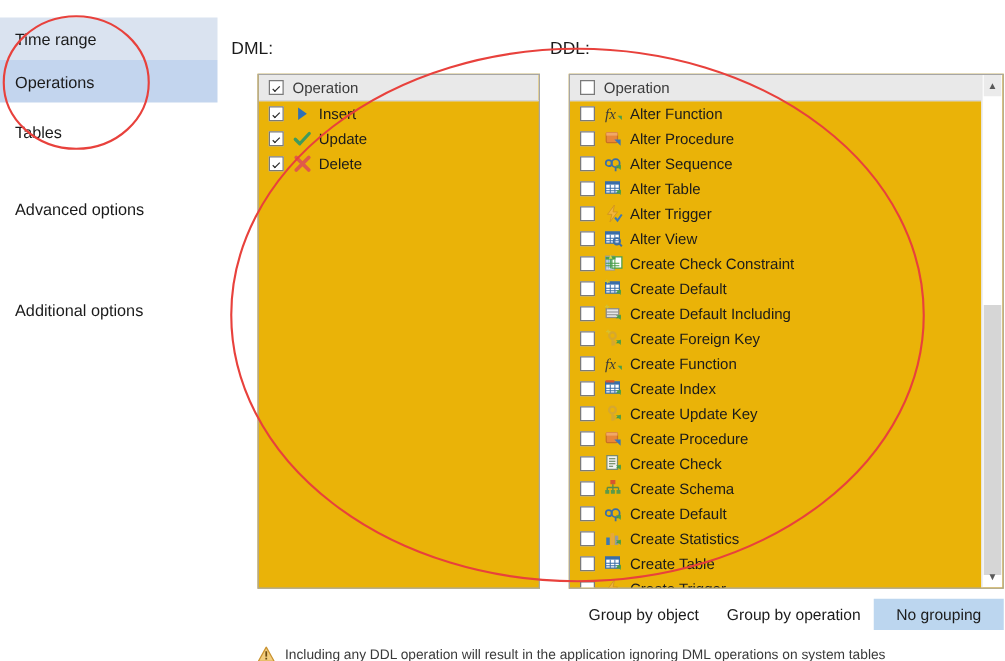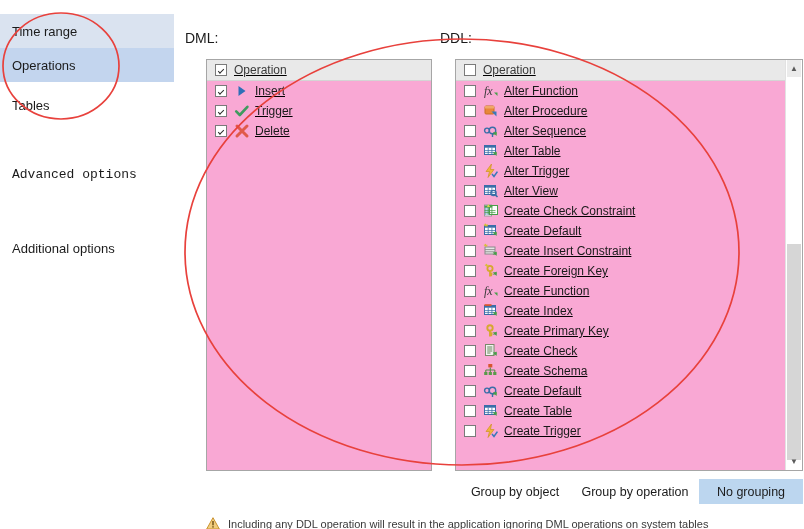--- a/index.html
+++ b/index.html
@@ -27,24 +27,23 @@
     font-size: 13px; color: #1b1b1b;
   }
 
   
   .col-label {
     position: absolute; font-size: 14px; color: #1b1b1b;
   }
 
   
   .listbox {
-    position: absolute; background: #f9a8d4;
+    position: absolute; background: #eab308;
     border: 1px solid #a6a6a6;
     overflow: hidden;
-    text-decoration: underline;
   }
   .lb-header {
     height: 21px; background: #e9e9e9;
     border-bottom: 1px solid #d4d4d4;
     display: flex; align-items: center;
     padding-left: 8px;
     font-size: 12px; color: #3a3a3a;
   }
   .rows { position: relative; }
   .row {
@@ -127,21 +126,21 @@
   <div id="sidebar">
     <div class="nav-item lite" style="top:14px;">
       <span>Time range</span>
     </div>
     <div class="nav-item sel" style="top:48px;">
       <span>Operations</span>
     </div>
     <div class="nav-item" style="top:88px;">
       <span>Tables</span>
     </div>
-    <div class="opt-link" style="top:167px;font-family:Liberation Mono, monospace;">
+    <div class="opt-link" style="top:160px;">
       <span>Advanced options</span>
     </div>
     <div class="opt-link" style="top:193px;margin-top:48px;">
       <span>Additional options</span>
     </div>
   </div>
 
   <div class="col-label" style="left:185px; top:30px;">DML:</div>
 
   <div class="listbox" style="left:206px; top:59px; width:226px; height:412px;">
@@ -159,21 +158,21 @@
           </span>
           <span>Insert</span>
         </div>
         <div class="row">
           <span class="cbx on"></span>
           <span class="ico">
             <svg width="16" height="16" viewBox="0 0 16 16">
               <path d="M2.2 8.4 L5.8 12 L13.4 3.8" stroke="#3f9a5e" stroke-width="2.6" fill="none" stroke-linecap="round" stroke-linejoin="round"></path>
             </svg>
           </span>
-          <span>Trigger</span>
+          <span>Update</span>
         </div>
         <div class="row">
           <span class="cbx on"></span>
           <span class="ico">
             <svg width="16" height="16" viewBox="0 0 16 16">
               <path d="M3 3 L13 13 M13 3 L3 13" stroke="#e05a4a" stroke-width="3" stroke-linecap="round"></path>
             </svg>
           </span>
           <span>Delete</span>
         </div>
@@ -291,21 +290,21 @@
           <span class="cbx"></span>
           <span class="ico">
             <svg width="16" height="16" viewBox="0 0 16 16">
               <rect x="2" y="4" width="10" height="7" fill="#e6e6e6" stroke="#8a8a8a"></rect>
                 <path d="M2 6.6H12 M2 8.8H12" stroke="#8a8a8a" stroke-width="0.9"></path>
                 <path d="M2.2 0.8 L3.2 3.8 M0.9 2.3 L4.5 2.3" stroke="#d6c02e" stroke-width="1.1"></path>
                 <path d="M9.5 11.5 L13.5 11.5 L13.5 8.5 L9.5 11.5Z" fill="#3f9a3f"></path>
                       <path d="M9.8 9.2 L13.6 9.2 L13.6 13 Z" fill="#4a9e4a"></path>
             </svg>
           </span>
-          <span>Create Insert Constraint</span>
+          <span>Create Default Including</span>
         </div>
         <div class="row">
           <span class="cbx"></span>
           <span class="ico">
             <svg width="16" height="16" viewBox="0 0 16 16">
               <circle cx="7" cy="5.5" r="2.6" fill="none" stroke="#d6a82e" stroke-width="1.8"></circle>
                 <path d="M7 8 L7 13.5 M7 10.5 L9.4 10.5 M7 12.3 L9.1 12.3" stroke="#d6a82e" stroke-width="1.8"></path>
                 <path d="M3.2 0.8 L4.2 3.8 M1.9 2.3 L5.5 2.3" stroke="#d6c02e" stroke-width="1.1"></path>
                 <path d="M9.5 11.5 L13.5 11.5 L13.5 8.5 L9.5 11.5Z" fill="#3f9a3f"></path>
                       <path d="M9.8 9.2 L13.6 9.2 L13.6 13 Z" fill="#4a9e4a"></path>
@@ -340,21 +339,32 @@
         <div class="row">
           <span class="cbx"></span>
           <span class="ico">
             <svg width="16" height="16" viewBox="0 0 16 16">
               <circle cx="7" cy="5" r="2.7" fill="none" stroke="#d6a82e" stroke-width="1.9"></circle>
                 <path d="M7 7.6 L7 13.6 M7 10.3 L9.5 10.3 M7 12.2 L9.2 12.2" stroke="#d6a82e" stroke-width="1.9"></path>
                 <path d="M9.5 11.5 L13.5 11.5 L13.5 8.5 L9.5 11.5Z" fill="#3f9a3f"></path>
                       <path d="M9.8 9.2 L13.6 9.2 L13.6 13 Z" fill="#4a9e4a"></path>
             </svg>
           </span>
-          <span>Create Primary Key</span>
+          <span>Create Update Key</span>
+        </div>
+        <div class="row">
+          <span class="cbx"></span>
+          <span class="ico">
+            <svg width="16" height="16" viewBox="0 0 16 16">
+              <rect x="2" y="3" width="9" height="8" rx="1" fill="#e8873a" stroke="#c96f24"></rect>
+                <rect x="2" y="3" width="9" height="2.5" fill="#f0a868"></rect>
+                <path d="M8.5 8.5 L13.5 8.5 L13.5 13.5 Z" fill="#3a78b8"></path>
+            </svg>
+          </span>
+          <span>Create Procedure</span>
         </div>
         <div class="row">
           <span class="cbx"></span>
           <span class="ico">
             <svg width="16" height="16" viewBox="0 0 16 16">
               <rect x="2.5" y="1.5" width="8.5" height="11" fill="#f2f2f2" stroke="#7a8a6a"></rect>
                 <path d="M4.2 4H9.3 M4.2 6H9.3 M4.2 8H9.3 M4.2 10H7.5" stroke="#5a7a4a" stroke-width="0.9"></path>
                 <path d="M9.5 11.5 L13.5 11.5 L13.5 8.5 L9.5 11.5Z" fill="#3f9a3f"></path>
                       <path d="M9.8 9.2 L13.6 9.2 L13.6 13 Z" fill="#4a9e4a"></path>
             </svg>
@@ -379,20 +389,33 @@
           <span class="ico">
             <svg width="16" height="16" viewBox="0 0 16 16">
               <circle cx="4" cy="7.5" r="2.4" fill="none" stroke="#3a6ea8" stroke-width="1.4"></circle>
                 <circle cx="9.5" cy="7.5" r="3.2" fill="none" stroke="#3a6ea8" stroke-width="1.4"></circle>
                 <path d="M9.5 10.5 L9.5 14" stroke="#3a6ea8" stroke-width="1.4"></path>
                 <path d="M9.5 11.5 L13.5 11.5 L13.5 8.5 L9.5 11.5Z" fill="#3f9a3f"></path>
                       <path d="M9.8 9.2 L13.6 9.2 L13.6 13 Z" fill="#4a9e4a"></path>
             </svg>
           </span>
           <span>Create Default</span>
+        </div>
+        <div class="row">
+          <span class="cbx"></span>
+          <span class="ico">
+            <svg width="16" height="16" viewBox="0 0 16 16">
+              <rect x="2" y="7" width="2.8" height="6" fill="#3a78b8"></rect>
+                <rect x="5.4" y="3.5" width="2.8" height="9.5" fill="#e8a83a"></rect>
+                <rect x="8.8" y="5.5" width="2.8" height="7.5" fill="#9a9a9a"></rect>
+                <path d="M9.5 11.5 L13.5 11.5 L13.5 8.5 L9.5 11.5Z" fill="#3f9a3f"></path>
+                      <path d="M9.8 9.2 L13.6 9.2 L13.6 13 Z" fill="#4a9e4a"></path>
+            </svg>
+          </span>
+          <span>Create Statistics</span>
         </div>
         <div class="row">
           <span class="cbx"></span>
           <span class="ico">
             <svg width="16" height="16" viewBox="0 0 16 16">
               <rect x="1.5" y="2.5" width="11" height="9" fill="#fff" stroke="#3a6ea8" stroke-width="1"></rect>
      <rect x="1.5" y="2.5" width="11" height="2.2" fill="#3a6ea8"></rect>
      <path d="M5.2 4.7V11.5M8.9 4.7V11.5M1.5 7.6H12.5M1.5 9.6H12.5" stroke="#3a6ea8" stroke-width="0.8"></path>
               <path d="M9.5 11.5 L13.5 11.5 L13.5 8.5 L9.5 11.5Z" fill="#3f9a3f"></path>
                       <path d="M9.8 9.2 L13.6 9.2 L13.6 13 Z" fill="#4a9e4a"></path>

